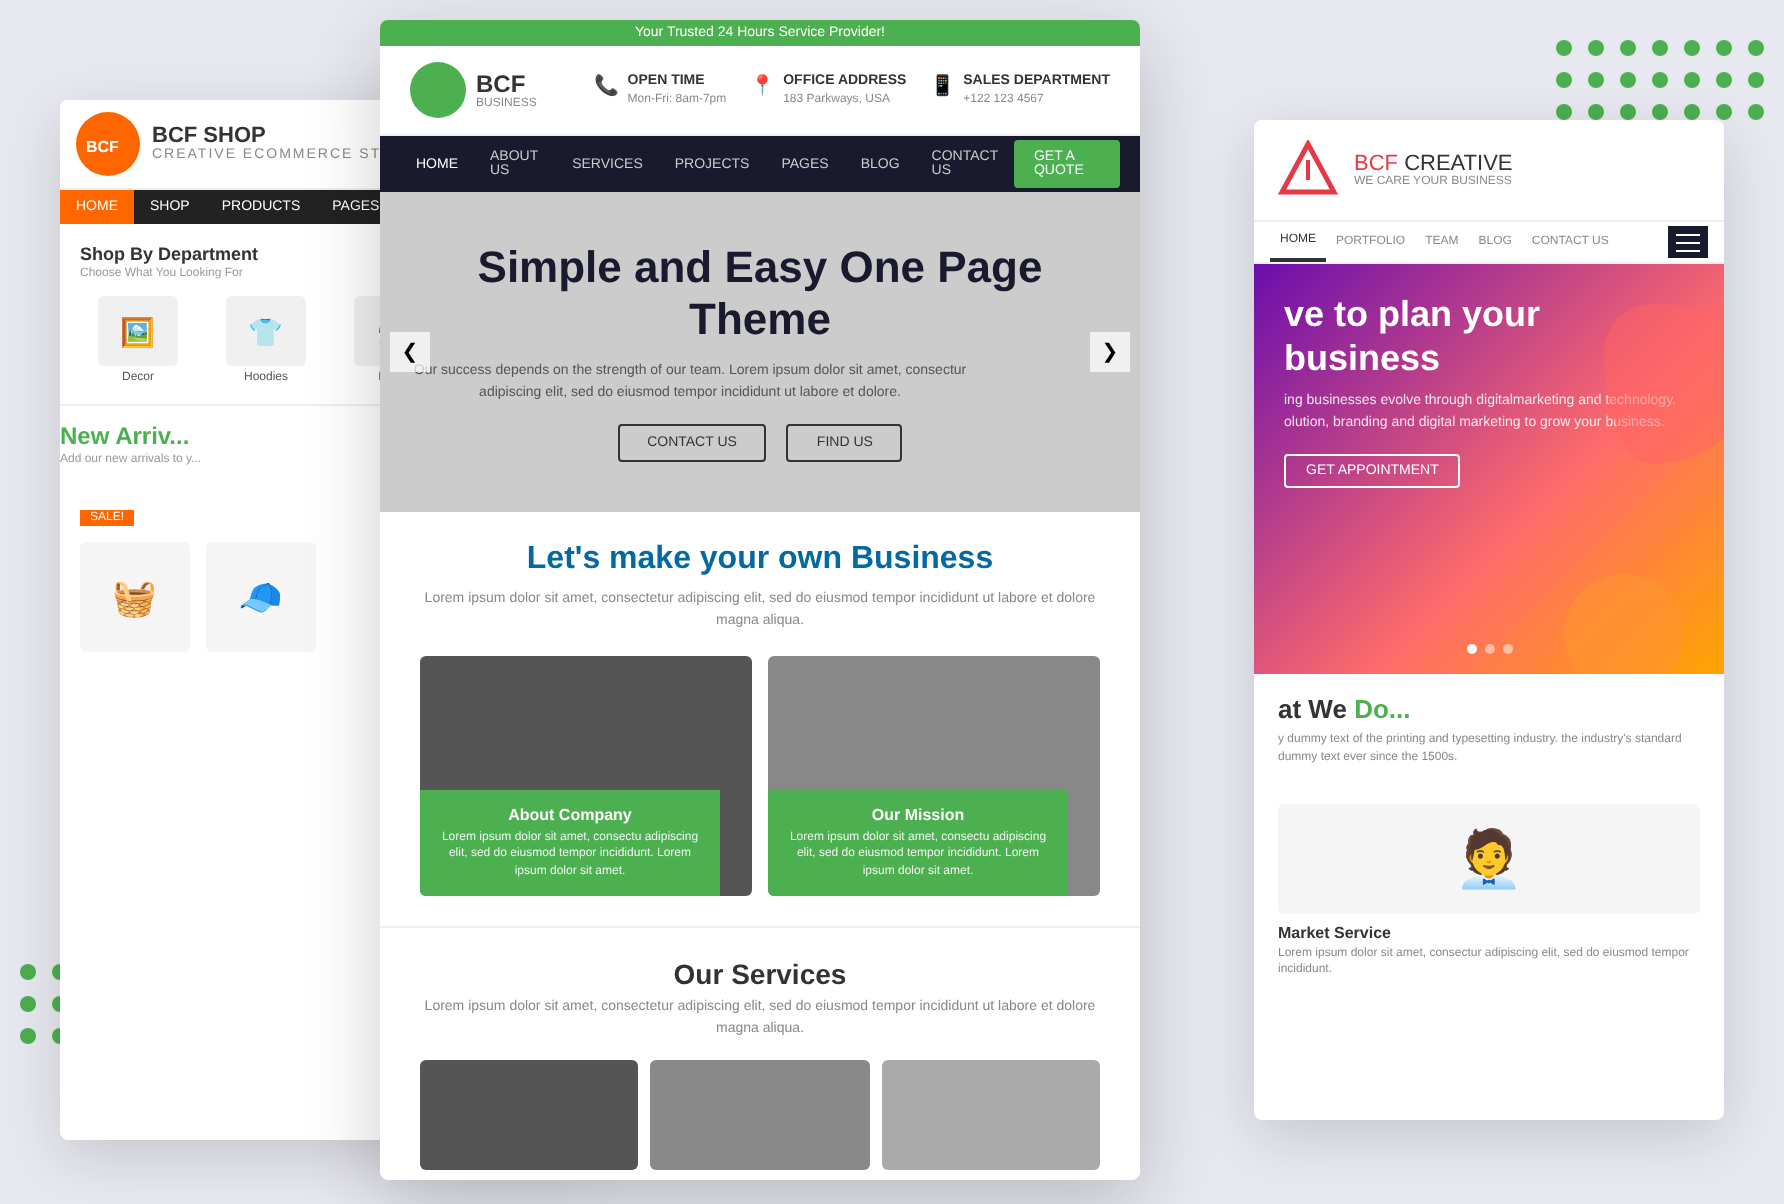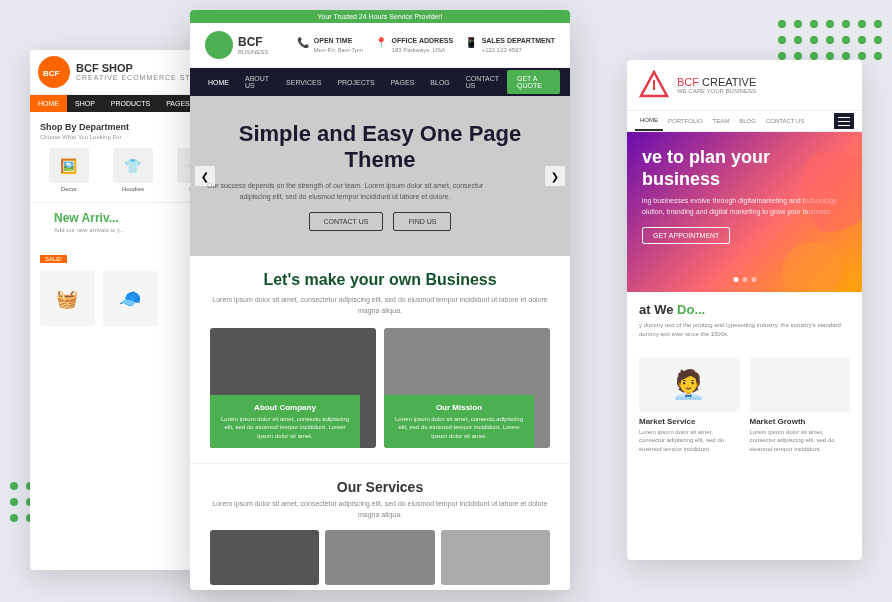--- a/index.html
+++ b/index.html
@@ -190,21 +190,21 @@
       justify-content: center;
       font-size: 14px;
     }
 
     .shop-item-label {
       font-size: 6px;
       color: #555;
     }
 
     .new-arrivals {
-      padding: 8px 24px;
+      padding: 8px 0;
       border-top: 1px solid #eee;
     }
 
     .new-arrivals .section-title {
       font-size: 12px;
       font-weight: bold;
       color: #4CAF50;
     }
 
     .new-arrivals .section-sub {
@@ -435,21 +435,21 @@
     .hero-next { right: 5px; }
 
     .card-center .business-section {
       padding: 15px 20px;
       text-align: center;
     }
 
     .business-section .section-heading {
       font-size: 16px;
       font-weight: bold;
-      color: #14532d;
+      color: #0369a1;
       margin-bottom: 6px;
     }
 
     .business-section .section-desc {
       font-size: 7px;
       color: #888;
       line-height: 1.5;
     }
 
     .business-cards {
@@ -607,21 +607,21 @@
     }
 
     .hamburger span {
       display: block;
       width: 12px;
       height: 1px;
       background: #fff;
     }
 
     .card-right .right-hero {
-      height: 160px;
+      height: 205px;
       background: linear-gradient(135deg, #6a0dad 0%, #ff6b6b 60%, #ffa500 100%);
       position: relative;
       overflow: hidden;
       padding: 15px;
     }
 
     .right-hero .hero-heading {
       font-size: 18px;
       font-weight: bold;
       color: #fff;
@@ -1026,29 +1026,16 @@
     </div>
 
     <div class="market-section">
       <div class="market-item">
         <div class="market-item-img">
           <span style="font-size:28px;">🧑‍💼</span>
         </div>
         <div class="market-item-title">Market Service</div>
         <div class="market-item-text">Lorem ipsum dolor sit amet, consectur adipiscing elit, sed do eiusmod tempor incididunt.</div>
       </div>
-      <div class="market-item">
-        <div class="market-item-img">
-          <div class="chart-bars">
-            <div class="chart-bar" style="height:20px;"></div>
-            <div class="chart-bar" style="height:30px;"></div>
-            <div class="chart-bar" style="height:15px;"></div>
-            <div class="chart-bar" style="height:35px;"></div>
-            <div class="chart-bar" style="height:25px;"></div>
-          </div>
-        </div>
-        <div class="market-item-title">Market Growth</div>
-        <div class="market-item-text">Lorem ipsum dolor sit amet, consectur adipiscing elit, sed do eiusmod tempor incididunt.</div>
-      </div>
     </div>
   </div>
 
 </div>
 
 </body></html>

